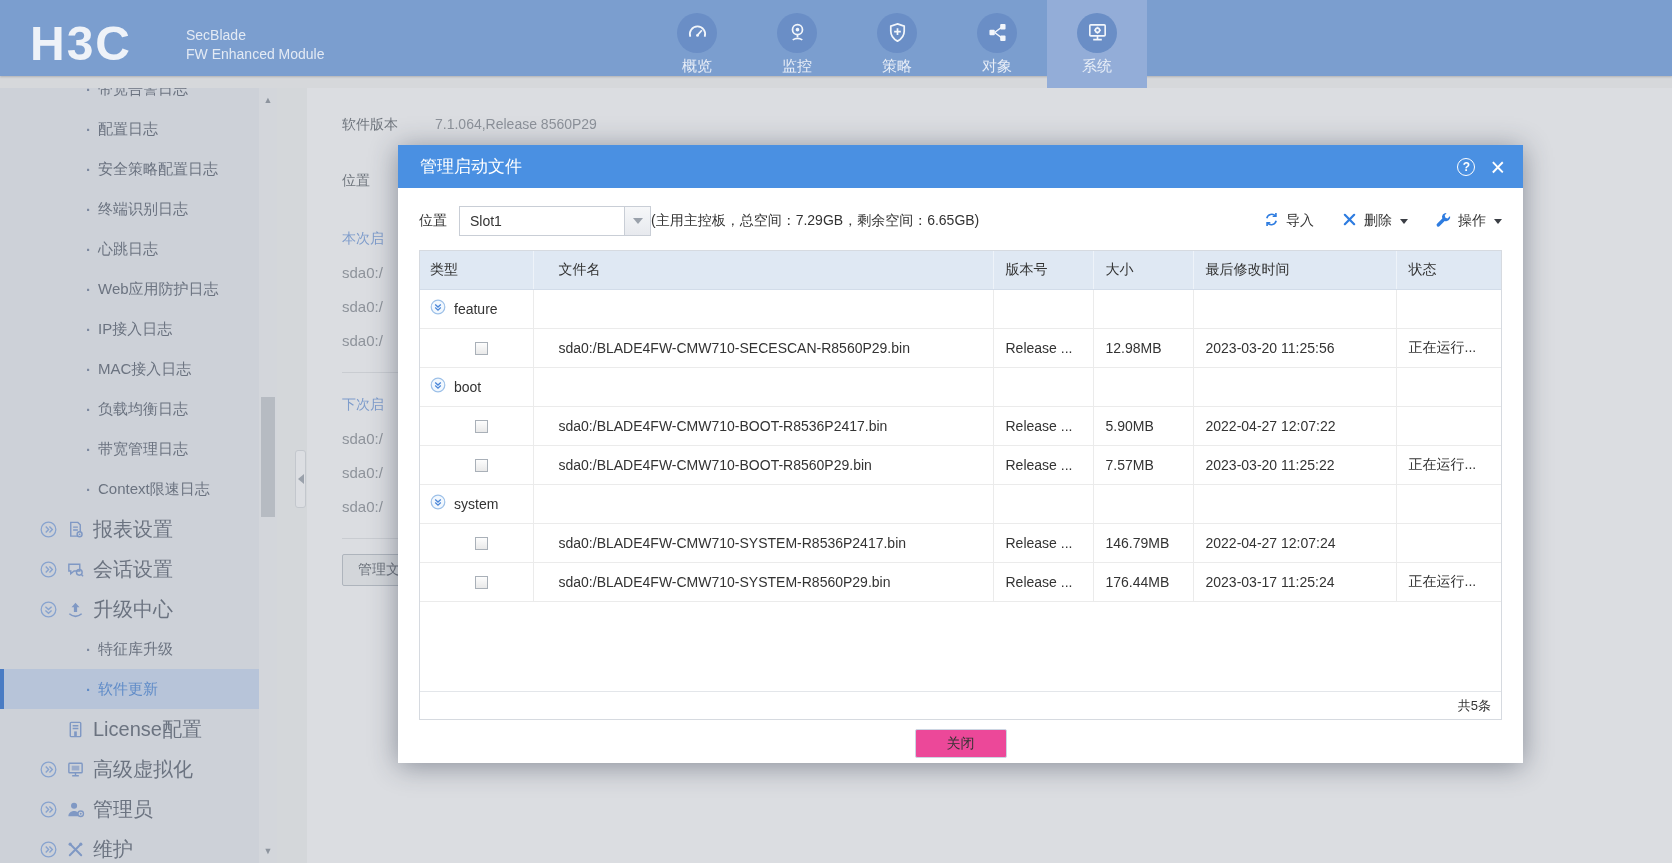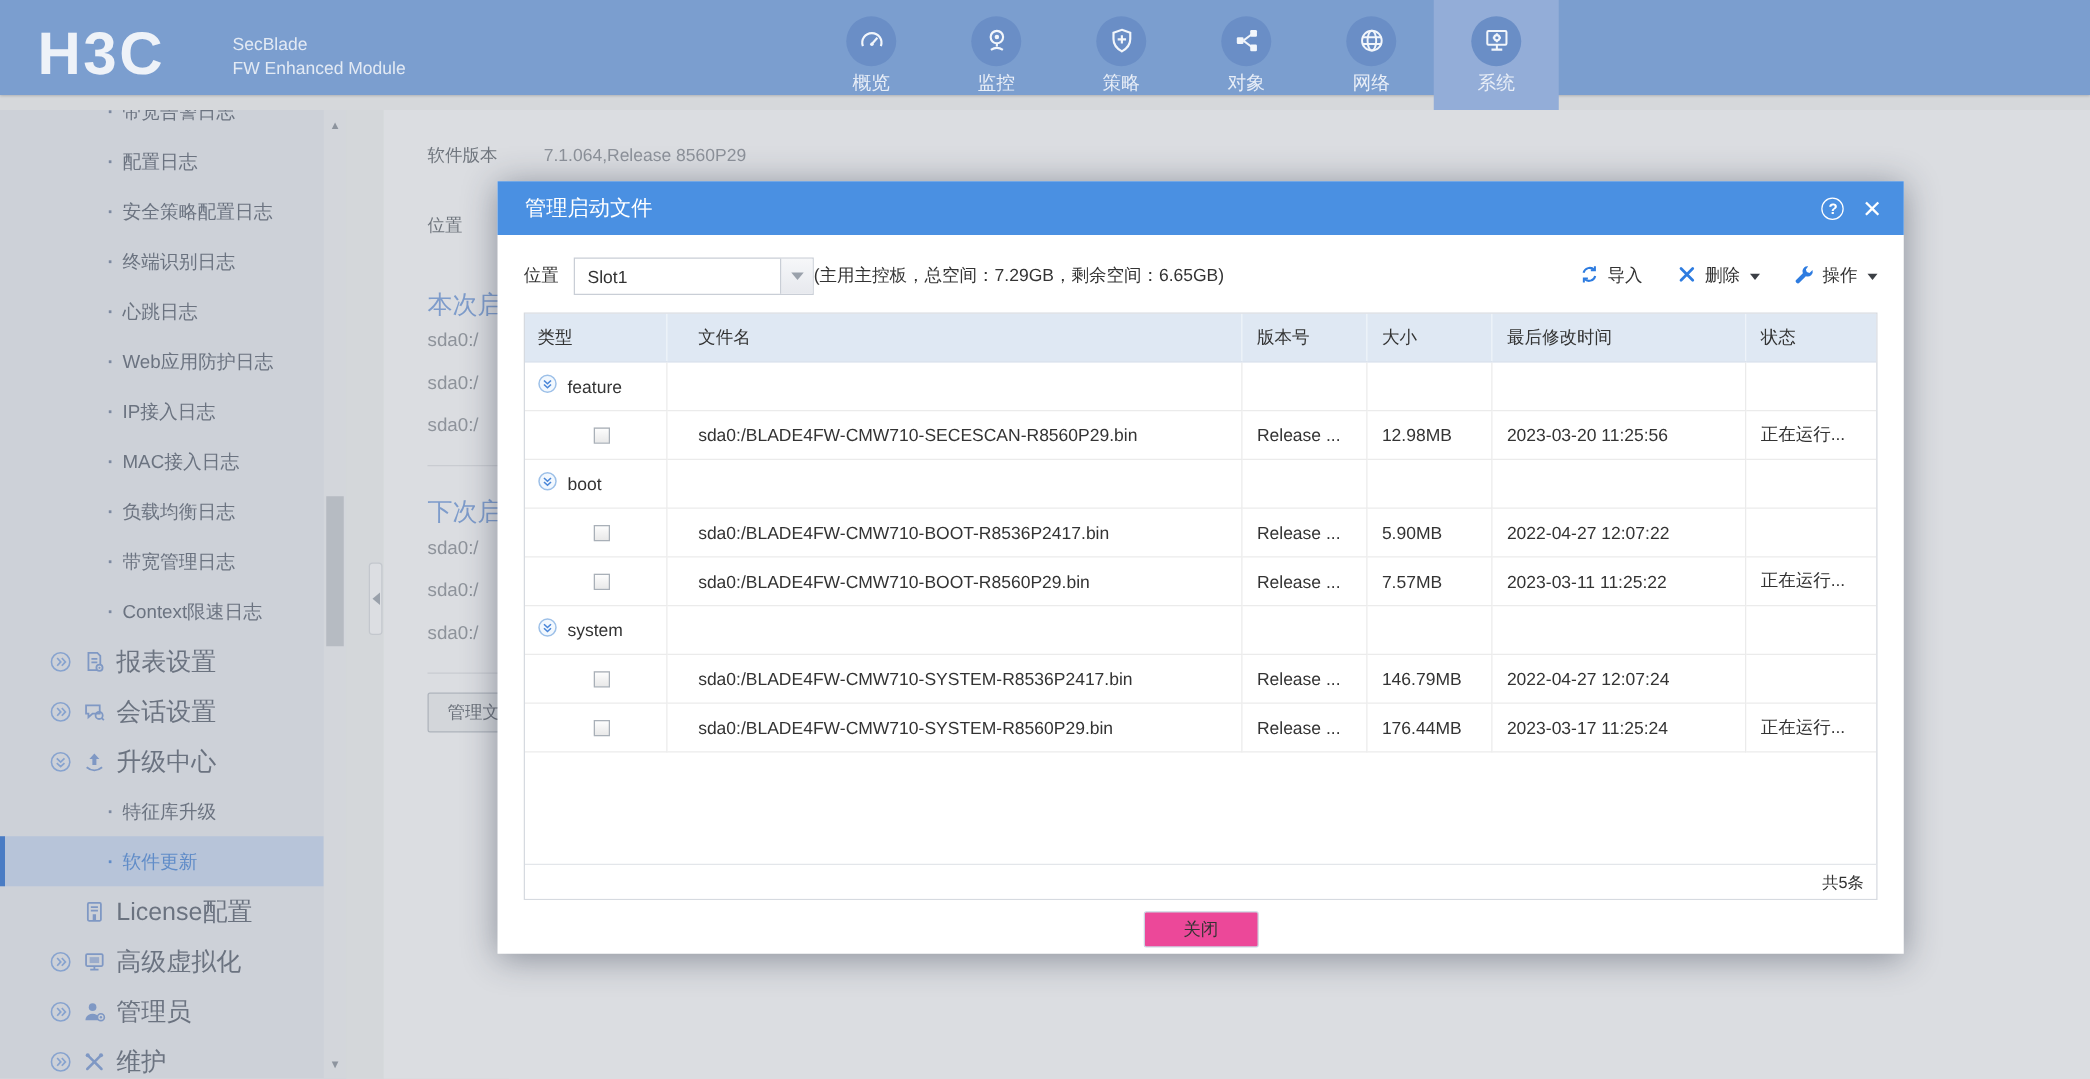--- a/index.html
+++ b/index.html
@@ -94,21 +94,21 @@
 
   
   .panel{
     position:absolute; left:307px; top:88px; right:0; bottom:0;
     background:#dbdde1; color:#8e939b;
   }
   .pv-row{ position:absolute; left:35px; top:28px; display:flex; gap:37px; font-size:14px; }
   .pv-label{ color:#6f757d; }
   .pv-value{ color:#8d929a; }
   .p-loc{ position:absolute; left:35px; top:84px; font-size:14px; color:#6f757d; }
-  .p-blue{ position:absolute; left:35px; font-size:20px; color:#7e9ccb; }
+  .p-blue{ position:absolute; left:35px; font-size:14px; color:#7e9ccb; }
   .p-file{ position:absolute; left:35px; font-size:15px; color:#8e939b; }
   .p-hr{ position:absolute; left:35px; width:660px; border-top:1px solid #c9ccd1; }
   .p-btn{
     position:absolute; left:35px; top:466px; padding:6px 15px;
     background:#d3d6da; border:1px solid #aeb4bc; border-radius:2px;
     font-size:14px; color:#6e747d; cursor:pointer;
   }
 
   
   .modal{
@@ -232,30 +232,20 @@
       <div class="nav-item">
         <span class="nav-circle">
           <svg viewBox="0 0 24 24" fill="currentColor">
             <rect x="14.8" y="3.2" width="5.6" height="5.6" rx="1"></rect>
             <rect x="14.8" y="15.2" width="5.6" height="5.6" rx="1"></rect>
             <rect x="3.6" y="9.2" width="5.6" height="5.6" rx="1"></rect>
             <path d="M9 12l8-6M9 12l8 6" stroke="currentColor" stroke-width="1.6" fill="none"></path>
           </svg>
         </span>
         <span class="nav-label">对象</span>
-      </div>
-      <div class="nav-item">
-        <span class="nav-circle">
-          <svg viewBox="0 0 24 24" fill="none" stroke="currentColor" stroke-width="1.6">
-            <circle cx="12" cy="12" r="8.2"></circle>
-            <ellipse cx="12" cy="12" rx="3.6" ry="8.2"></ellipse>
-            <path d="M4.2 9.2h15.6M4.2 14.8h15.6"></path>
-          </svg>
-        </span>
-        <span class="nav-label">网络</span>
       </div>
       <div class="nav-item active">
         <span class="nav-circle">
           <svg viewBox="0 0 24 24" fill="none" stroke="currentColor" stroke-width="1.7">
             <rect x="4" y="4" width="16" height="11.5" rx="1"></rect>
             <circle cx="12" cy="9.6" r="2.2"></circle>
             <path d="M12 5.9v1.1M12 12.3v1.1M8.6 9.6h1.1M14.3 9.6h1.1"></path>
             <path d="M12 15.5v3M7.5 19.5h9"></path>
           </svg>
         </span>
@@ -578,21 +568,21 @@
               <td class="pad-sm">Release ...</td>
               <td class="pad-sm">5.90MB</td>
               <td class="pad-sm">2022-04-27 12:07:22</td>
               <td class="pad-sm"></td>
             </tr>
             <tr>
               <td class=""><span class="cbx"></span></td>
               <td class="pad-name">sda0:/BLADE4FW-CMW710-BOOT-R8560P29.bin</td>
               <td class="pad-sm">Release ...</td>
               <td class="pad-sm">7.57MB</td>
-              <td class="pad-sm">2023-03-11 11:25:22</td>
+              <td class="pad-sm">2023-03-20 11:25:22</td>
               <td class="pad-sm">正在运行...</td>
             </tr>
             <tr>
               <td class="pad-type">
                 <span class="grp-cell">
                   <span><svg viewBox="0 0 16 16" fill="none">
                       <circle cx="8" cy="8" r="6.8" stroke="#9dc0e8" stroke-width="1.2" fill="#f2f8fe"></circle>
                       <path d="M5.2 5.4L8 8l2.8-2.6M5.2 8.6L8 11.2l2.8-2.6" stroke="#4a86d8" stroke-width="1.3"></path>
                     </svg></span>
                   <span class="grp-name">system</span>

